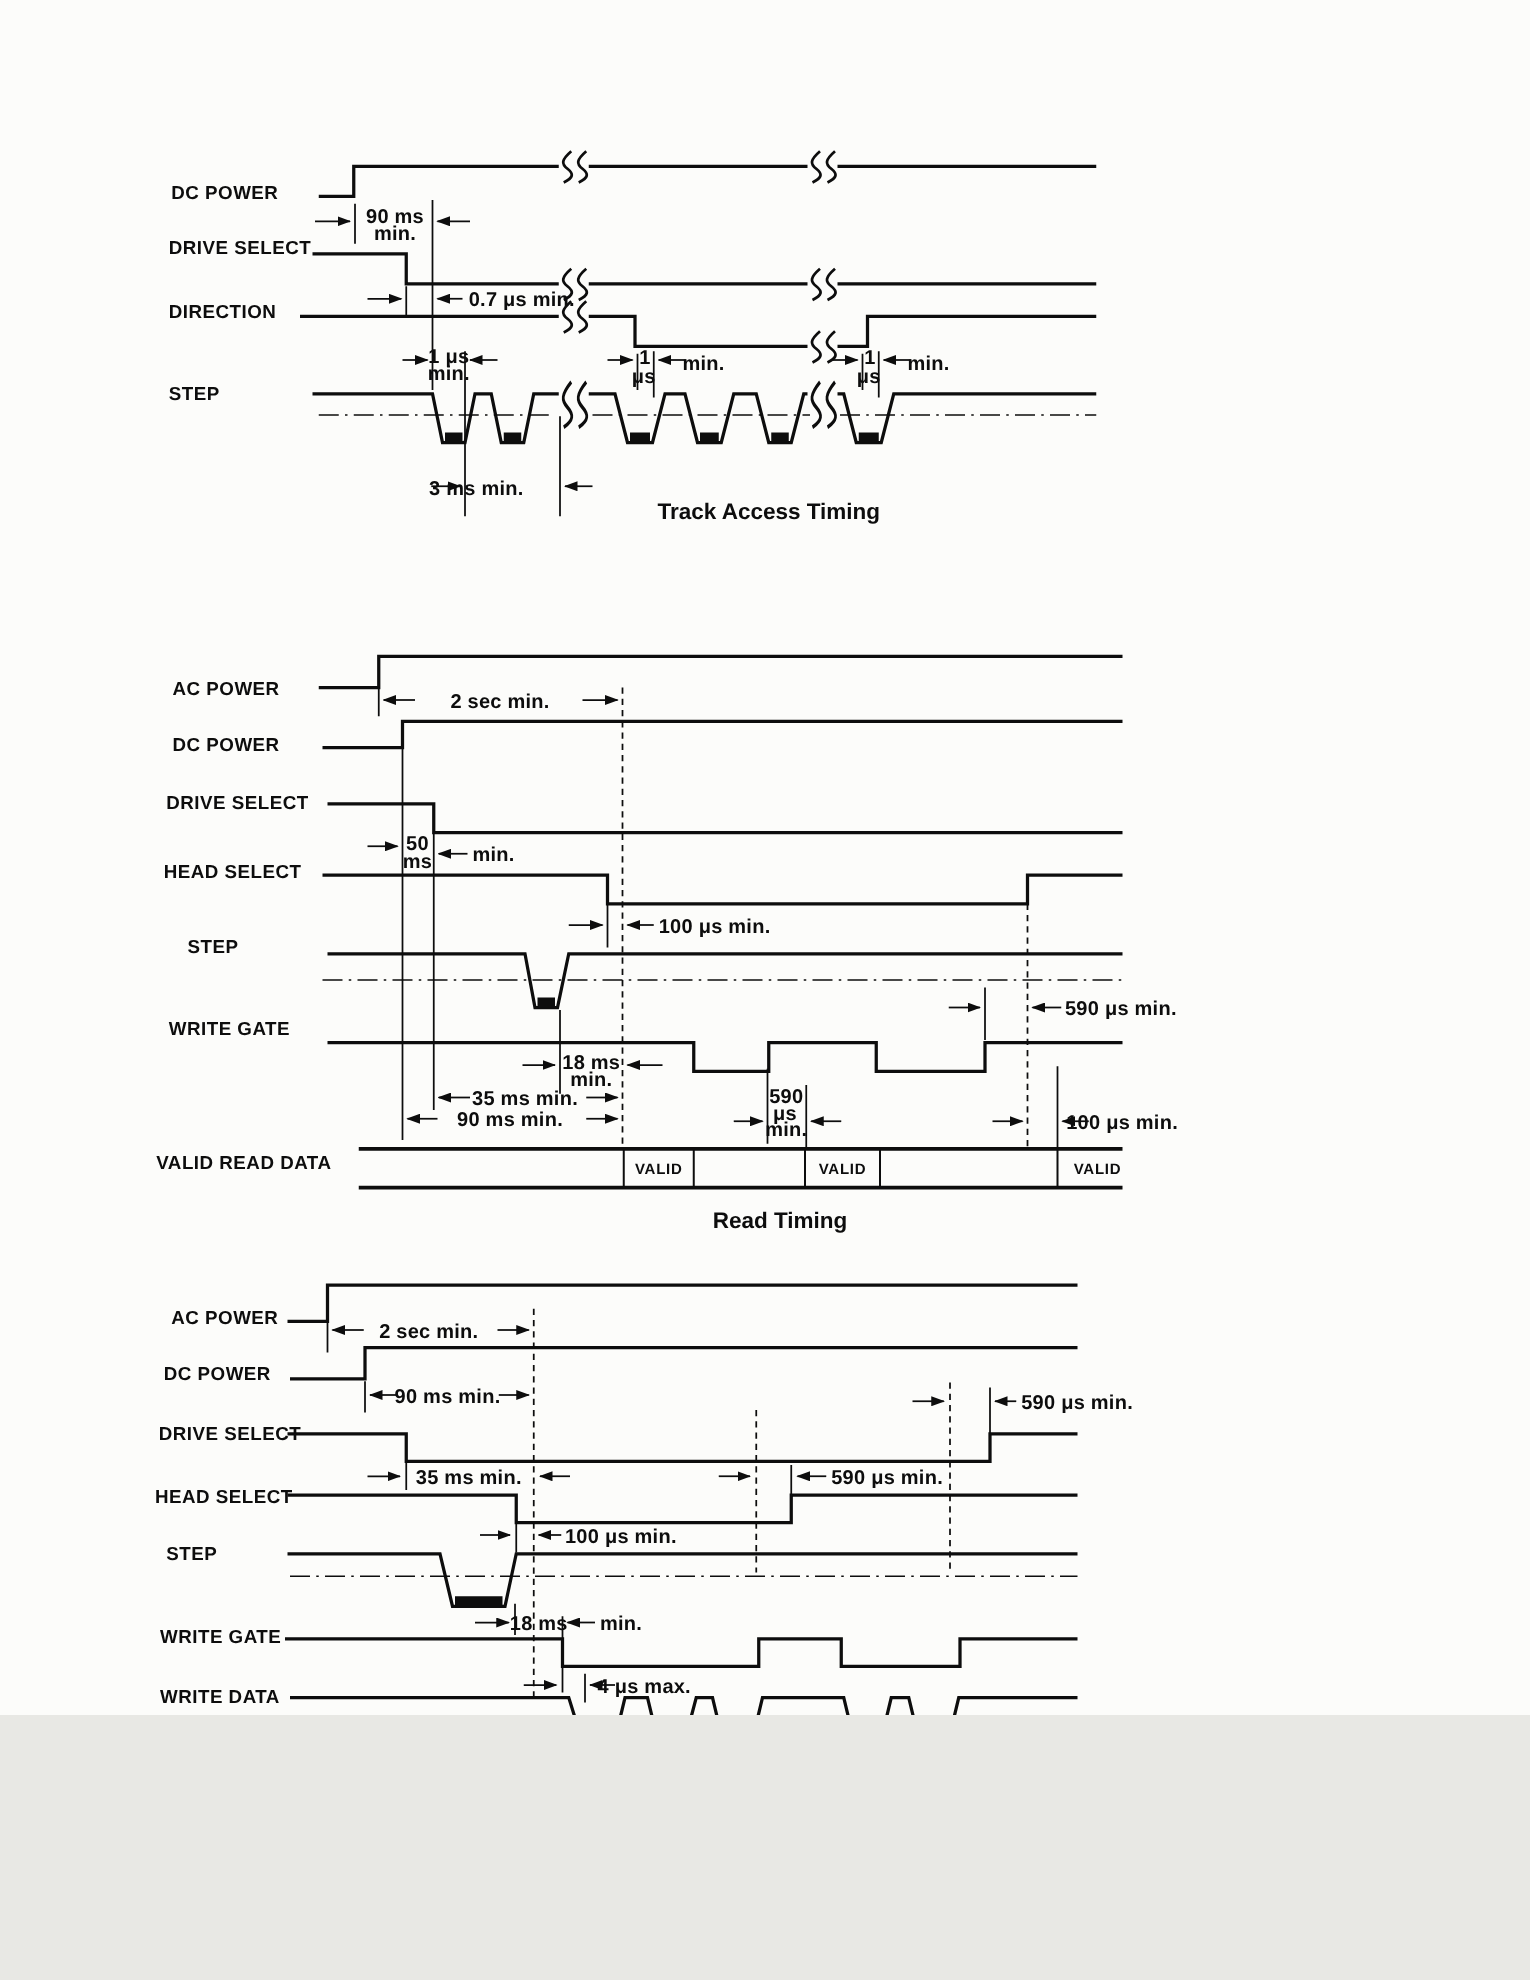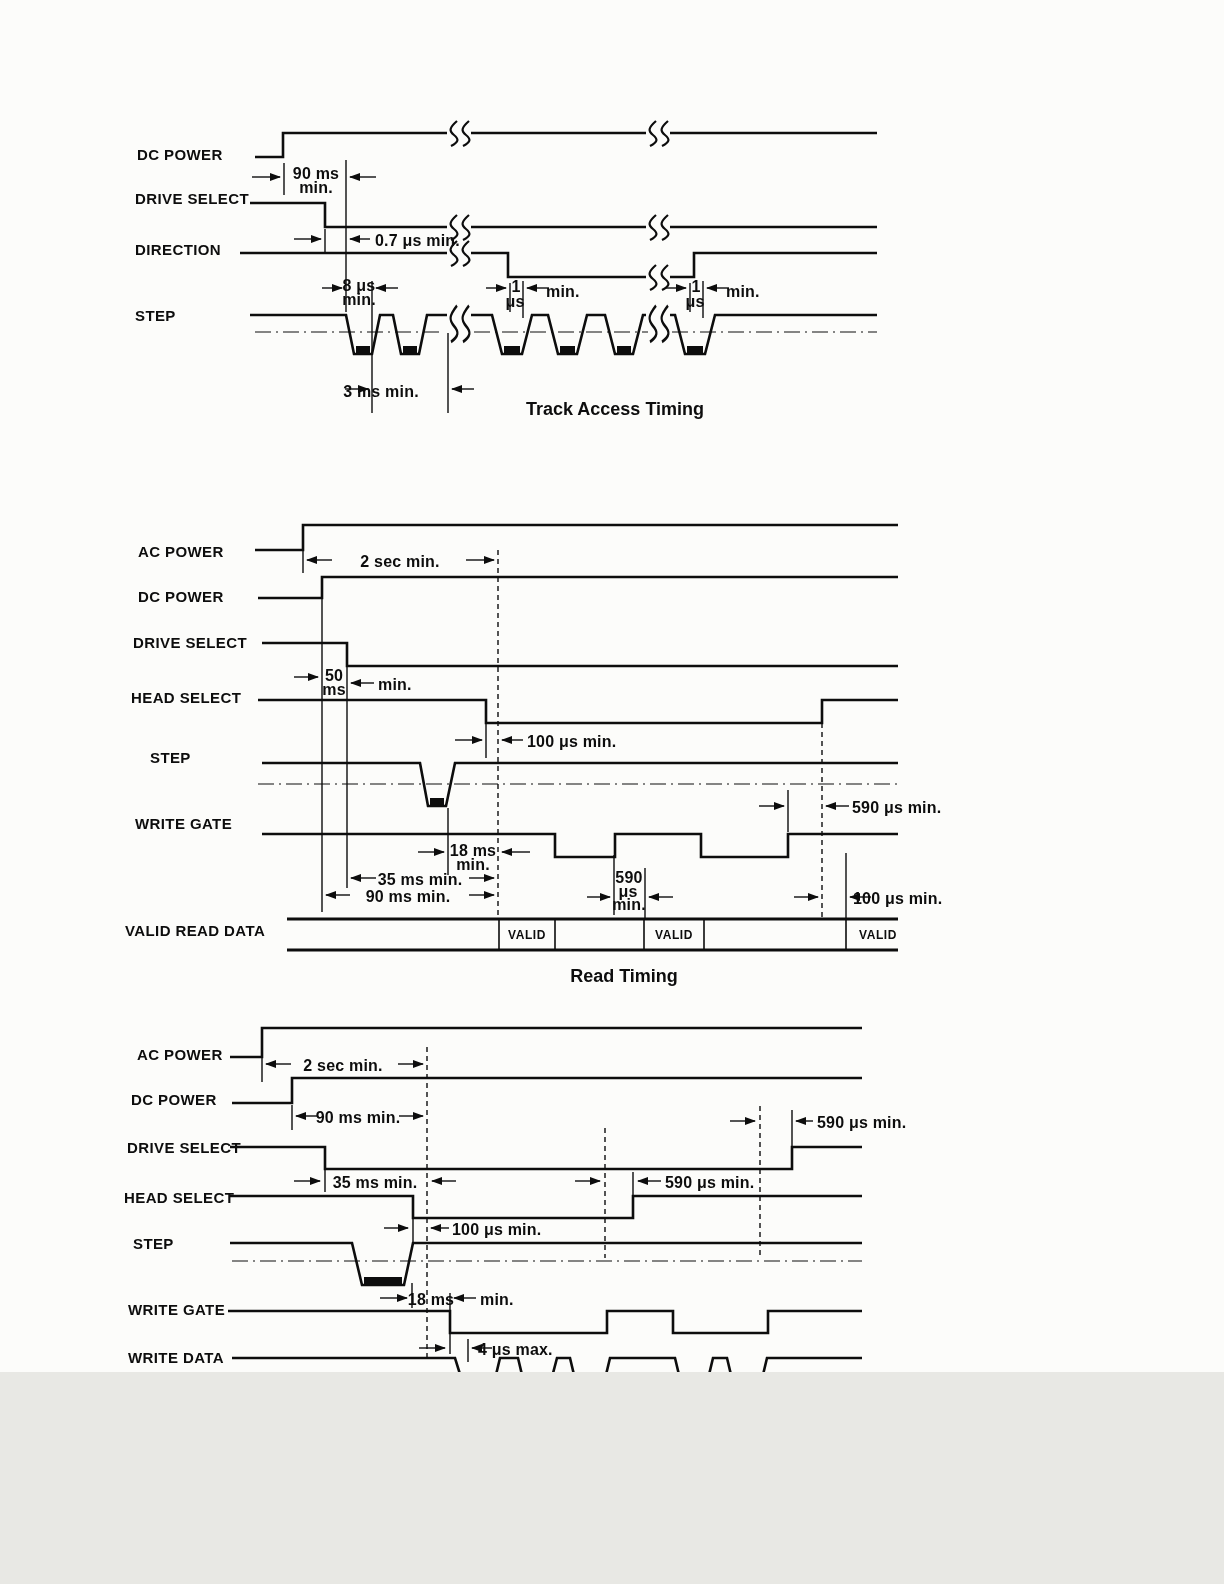--- a/index.html
+++ b/index.html
@@ -174,21 +174,21 @@
   </svg>
 
   <span class="lbl" style="left:137px;top:147px">DC POWER</span>
   <span class="lbl" style="left:135px;top:191px">DRIVE SELECT</span>
   <span class="lbl" style="left:135px;top:242px">DIRECTION</span>
   <span class="lbl" style="left:135px;top:308px">STEP</span>
 
   <span class="ann ctr" style="left:316px;top:166px">90 ms</span>
   <span class="ann ctr" style="left:316px;top:180px">min.</span>
   <span class="ann" style="left:375px;top:233px">0.7 μs min.</span>
-  <span class="ann ctr" style="left:359px;top:278px">8 μs</span>
+  <span class="ann ctr" style="left:359px;top:278px">1 μs</span>
   <span class="ann ctr" style="left:359px;top:292px">min.</span>
   <span class="ann ctr" style="left:516px;top:279px">1</span>
   <span class="ann ctr" style="left:515px;top:294px">μs</span>
   <span class="ann" style="left:546px;top:284px">min.</span>
   <span class="ann ctr" style="left:696px;top:279px">1</span>
   <span class="ann ctr" style="left:695px;top:294px">μs</span>
   <span class="ann" style="left:726px;top:284px">min.</span>
   <span class="ann ctr" style="left:381px;top:384px">3 ms min.</span>
   <span class="cap ctr" style="left:615px;top:400px">Track Access Timing</span>
 

